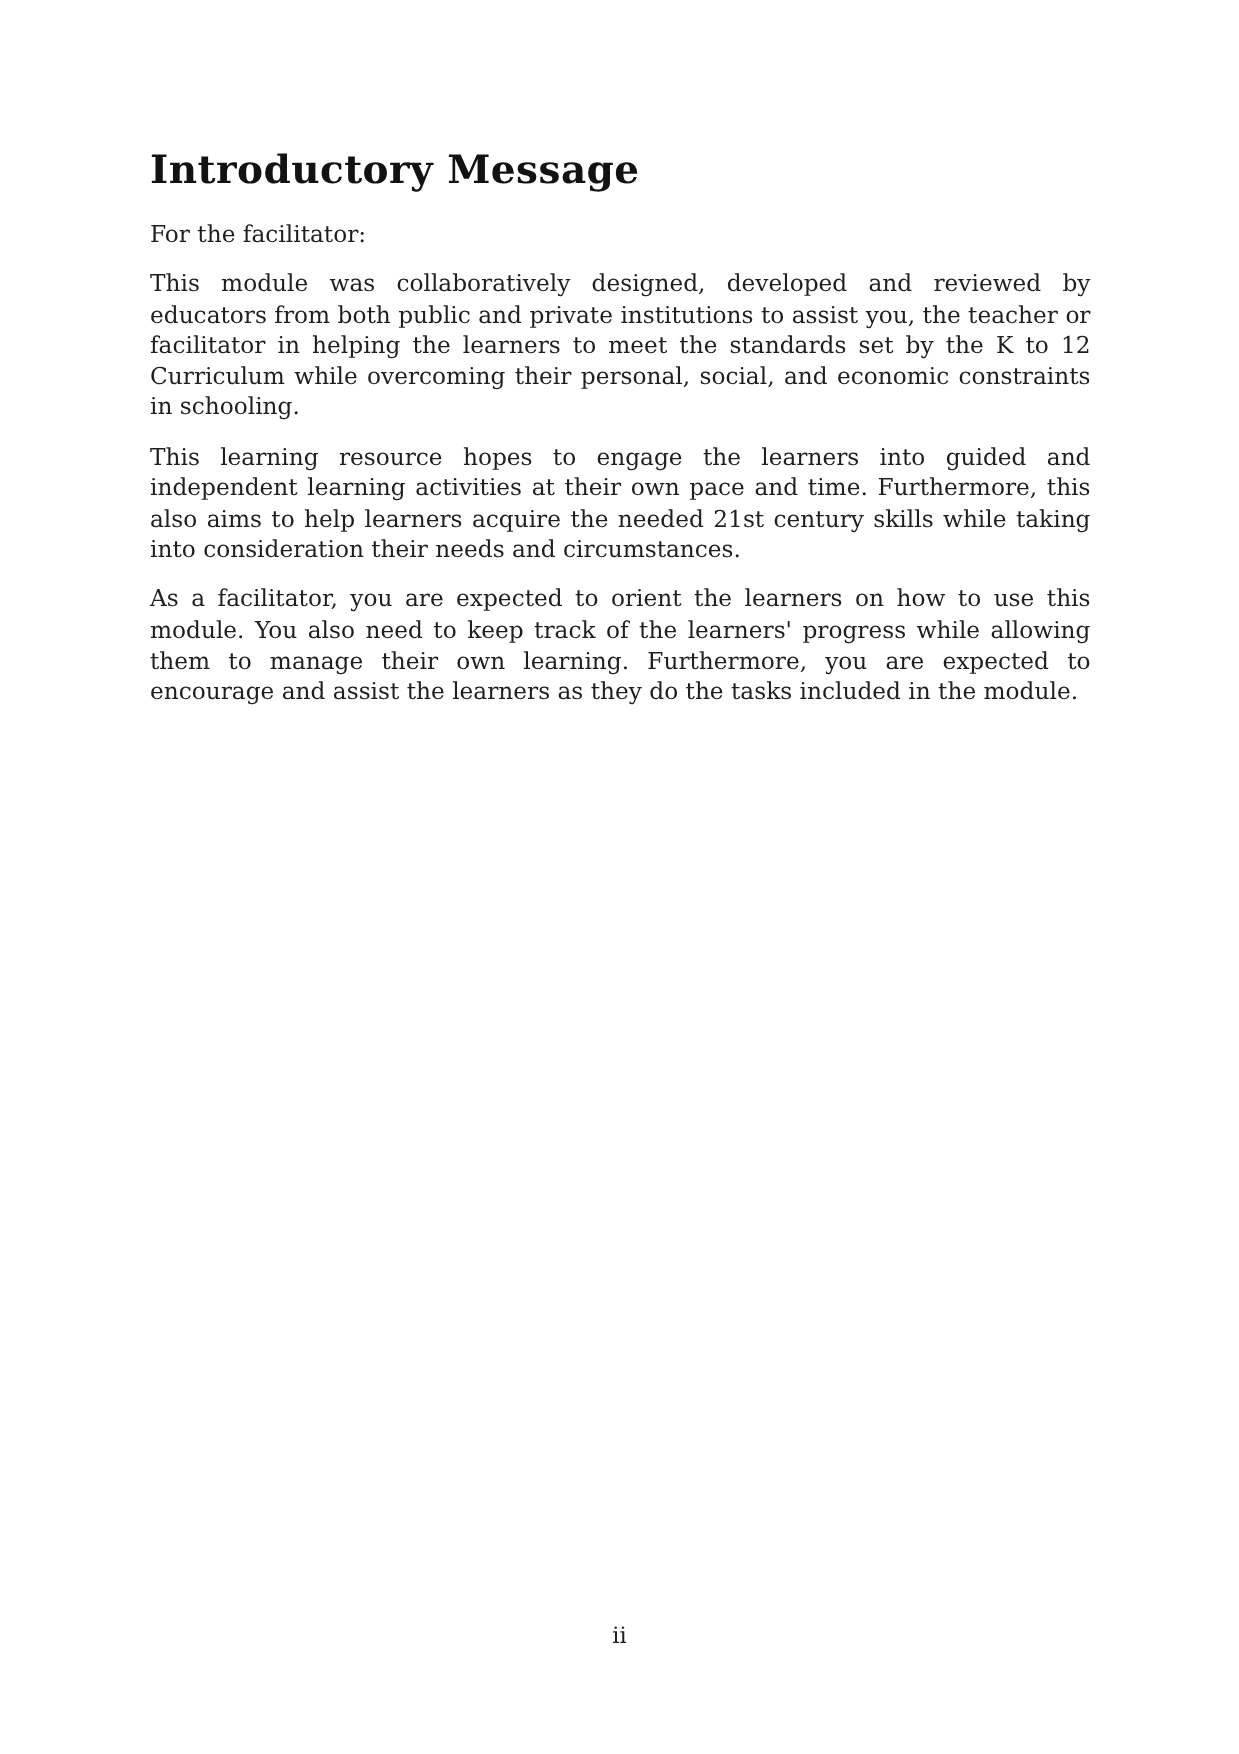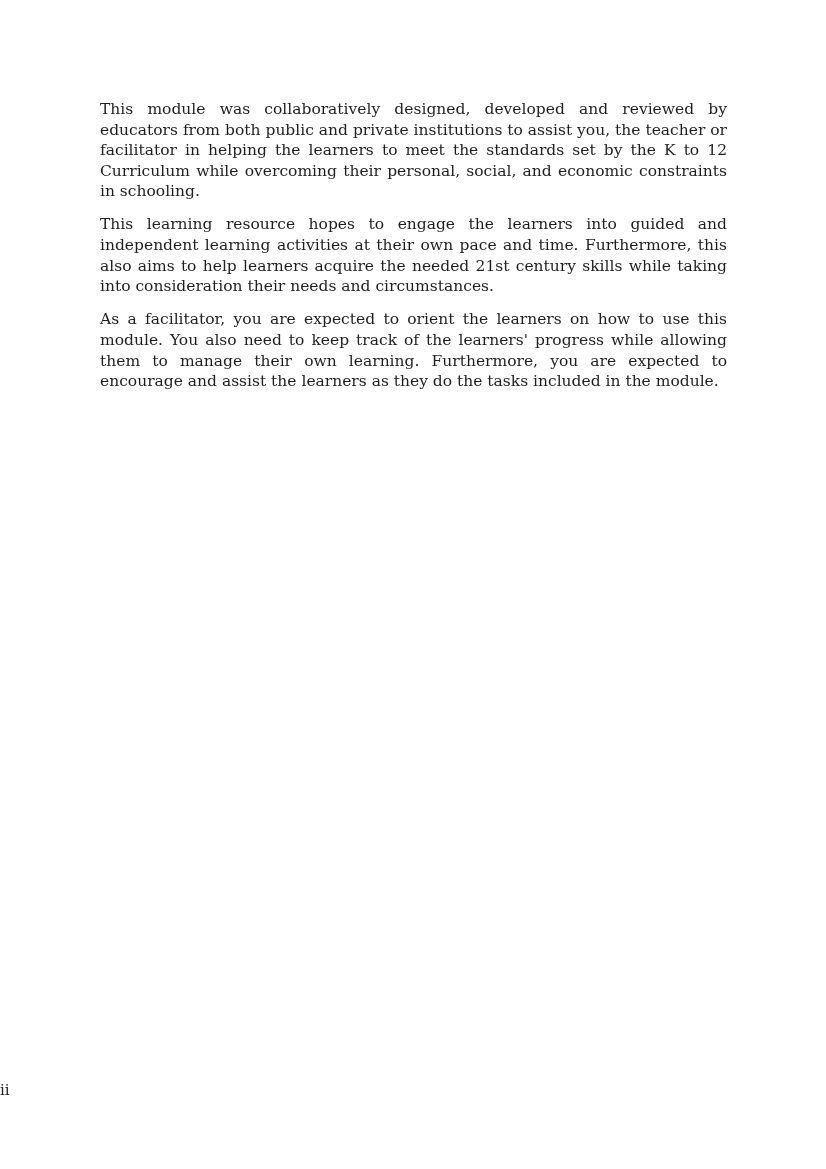--- a/index.html
+++ b/index.html
@@ -44,33 +44,35 @@
   }
   p.body-text strong {
     font-weight: bold;
     color: #141414;
   }
   .footer {
     position: absolute;
     left: 0;
     right: 0;
     top: 1080px;
-    text-align: left;
+    text-align: center;
     font-size: 15px;
     line-height: 20px;
     color: #1f1f1f;
   }
 </style>
 </head>
 <body>
 
 <div class="page">
   <main class="content">
 
+    <h1 class="doc-title">Introductory Message</h1>
 
+    <p class="body-text salutation">For the facilitator:</p>
 
 
     <p class="body-text justified">This module was collaboratively designed, developed and reviewed by educators from both public and private institutions to assist you, the teacher or facilitator in helping the learners to meet the standards set by the K to 12 Curriculum while overcoming their personal, social, and economic constraints in schooling.</p>
 
     <p class="body-text justified">This learning resource hopes to engage the learners into guided and independent learning activities at their own pace and time. Furthermore, this also aims to help learners acquire the needed 21st century skills while taking into consideration their needs and circumstances.</p>
 
     <p class="body-text justified">As a facilitator, you are expected to orient the learners on how to use this module. You also need to keep track of the learners' progress while allowing them to manage their own learning. Furthermore, you are expected to encourage and assist the learners as they do the tasks included in the module.</p>
 
   </main>
 

